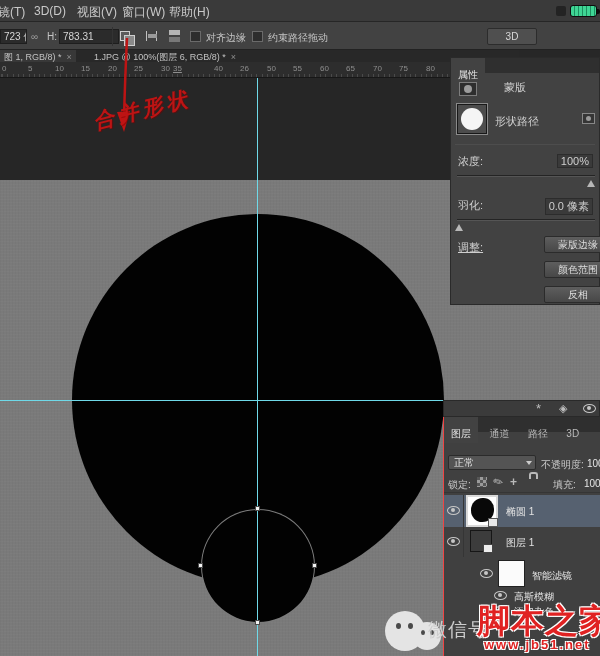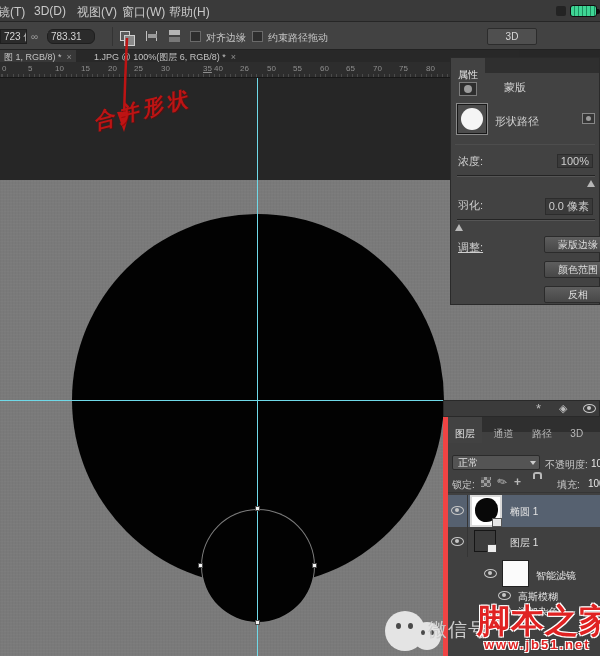--- a/index.html
+++ b/index.html
@@ -106,21 +106,21 @@
                 border:1px solid #888; }
   .mask-badge::after { content:""; position:absolute; left:3px; top:2px; width:5px; height:5px;
                 background:#999; border-radius:50%; }
   .props-divider { position:absolute; left:4px; width:140px; height:1px; background:#353535; border-bottom:1px solid #4d4d4d; }
 
   
   .dock-header { position:absolute; left:443px; top:400px; width:157px; height:17px; background:#3b3b3b;
                  border:1px solid #292929; z-index:30; color:#bdbdbd; }
   .dock-ico { position:absolute; top:1px; font-size:11px; color:#bdbdbd; }
   .layers { position:absolute; left:443px; top:417px; width:157px; height:239px; background:#404040;
-            border-left:5px solid #ef4444; z-index:30; color:#cfcfcf; }
+            border-left:1px solid #ef4444; z-index:30; color:#cfcfcf; }
   .l-row { position:absolute; left:0; width:157px; font-size:10px; color:#c8c8c8; }
   .kind-dd { position:absolute; left:4px; top:2px; width:62px; height:14px; background:#545454;
              border:1px solid #2b2b2b; border-radius:2px; font-size:9px; color:#ddd; line-height:12px; padding-left:14px; }
   .mag { position:absolute; left:3px; top:2px; width:6px; height:6px; border:1px solid #ddd; border-radius:50%; }
   .mag::after { content:""; position:absolute; left:5px; top:5px; width:4px; height:1px; background:#ddd; transform:rotate(45deg); }
   .dd-arrow { position:absolute; right:3px; top:4px; width:0; height:0;
               border:3px solid transparent; border-top:4px solid #ccc; }
   .f-ico { position:absolute; top:2px; width:13px; height:13px; font-size:9px; color:#c0c0c0;
            text-align:center; line-height:13px; }
   .f-ico-img { border:1px solid #b5b5b5; background:linear-gradient(135deg,#707070 55%,#a9a9a9 55%); }
@@ -180,21 +180,21 @@
     <span class="menu-item" style="left:122px;">窗口(W)</span>
     <span class="menu-item" style="left:169px;">帮助(H)</span>
     <span class="tray-dot"></span>
     <span class="battery"></span>
   </div>
 
   <div class="optionsbar">
     <span class="opt-field" style="left:0; width:27px;">723 像</span>
     <span class="opt-label" style="left:31px; color:#9a9a9a;">∞</span>
     <span class="opt-label" style="left:47px;">H:</span>
-    <span class="opt-field" style="left:47px; width:48px;border-radius:6px;">783.31</span>
+    <span class="opt-field" style="left:59px; width:60px;">783.31</span>
     <span class="opt-sep" style="left:112px;"></span>
     <span class="ico-pathops"></span>
     <span class="ico-align"></span>
     <span class="ico-arrange"></span>
     <span class="checkbox" style="left:190px;"></span>
     <span class="opt-label" style="left:206px;">对齐边缘</span>
     <span class="checkbox" style="left:252px;"></span>
     <span class="opt-label" style="left:268px;">约束路径拖动</span>
     <span class="btn3d">3D</span>
   </div>
@@ -209,21 +209,21 @@
   </div>
 
   <div class="ruler">
     <span class="tick-num" style="left:2px;">0</span>
     <span class="tick-num" style="left:28px;">5</span>
     <span class="tick-num" style="left:55px;">10</span>
     <span class="tick-num" style="left:81px;">15</span>
     <span class="tick-num" style="left:108px;">20</span>
     <span class="tick-num" style="left:134px;">25</span>
     <span class="tick-num" style="left:161px;">30</span>
-    <span class="tick-num" style="left:203px;text-decoration:underline;">35</span>
+    <span class="tick-num" style="left:173px;text-decoration:underline;">35</span>
     <span class="tick-num" style="left:214px;">40</span>
     <span class="tick-num" style="left:240px;">26</span>
     <span class="tick-num" style="left:267px;">50</span>
     <span class="tick-num" style="left:293px;">55</span>
     <span class="tick-num" style="left:320px;">60</span>
     <span class="tick-num" style="left:346px;">65</span>
     <span class="tick-num" style="left:373px;">70</span>
     <span class="tick-num" style="left:399px;">75</span>
     <span class="tick-num" style="left:426px;">80</span>
     <span class="tick-num" style="left:452px;">85</span>

